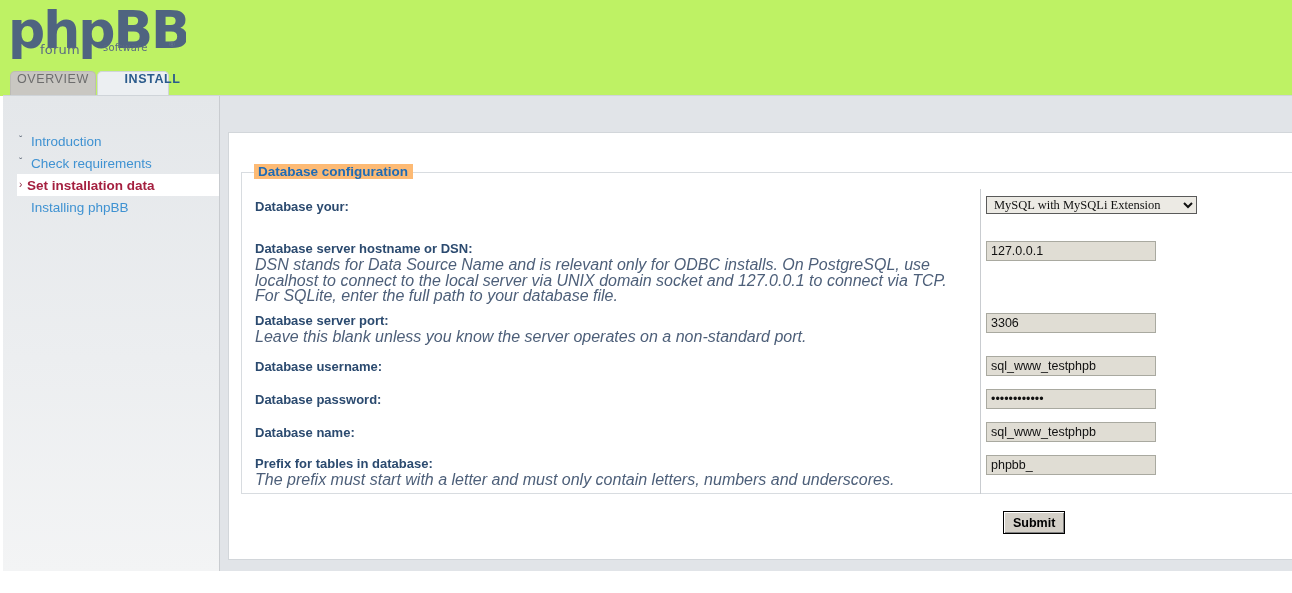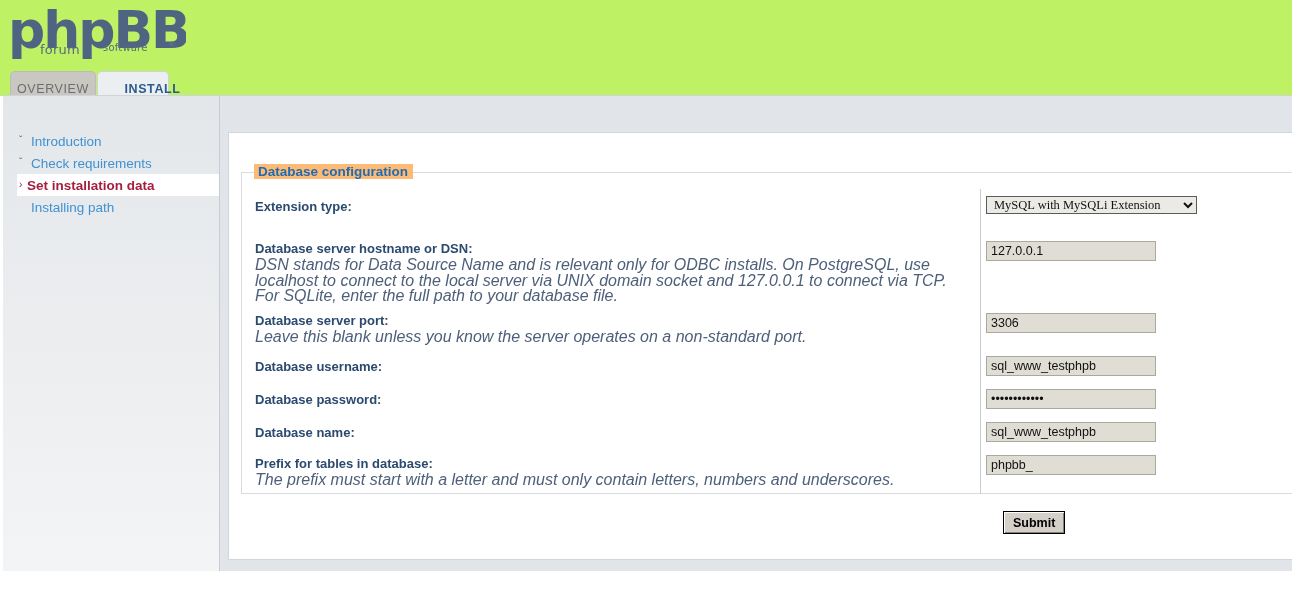--- a/index.html
+++ b/index.html
@@ -45,21 +45,21 @@
   .tabs {
     position: absolute; left: 0; top: 71px;
     height: 25px;
   }
   .tab {
     position: absolute; top: 0;
     height: 25px;
     border-radius: 5px 5px 0 0;
     font-size: 12.5px;
     letter-spacing: .6px;
-    display: flex; align-items: flex-end; justify-content: center;
+    display: flex; align-items: flex-start; justify-content: center;
     cursor: pointer;
     user-select: none;
   }
   .tab-overview {
     left: 10px; width: 86px;
     background: #c9c7c2;
     color: #6d6d6d;
     border: 1px solid #bdbbb6;
     border-bottom: none;
   }
@@ -242,39 +242,39 @@
       <div class="nav-item nav-done" style="top:56px">
         <span class="nav-marker">ˇ</span>
         <span class="nav-label">Check requirements</span>
       </div>
       <div class="nav-item nav-active" style="top:78px">
         <span class="nav-marker">›</span>
         <span class="nav-label">Set installation data</span>
       </div>
       <div class="nav-item nav-plain" style="top:100px">
         <span class="nav-marker"></span>
-        <span class="nav-label">Installing path</span>
+        <span class="nav-label">Installing phpBB</span>
       </div>
     </div>
 
     <div class="content">
 
       <div class="fieldset">
         <span class="legend">Database configuration</span>
 
         <div class="col-divider" style="top:16px; height:46px;"></div>
         <div class="col-divider" style="top:62px; height:72px;"></div>
         <div class="col-divider" style="top:134px; height:44px;"></div>
         <div class="col-divider" style="top:178px; height:33px;"></div>
         <div class="col-divider" style="top:211px; height:33px;"></div>
         <div class="col-divider" style="top:244px; height:33px;"></div>
         <div class="col-divider" style="top:277px; height:44px;"></div>
 
         <div class="row" style="top:22px; height:40px;">
-          <span class="row-label" style="top:4px">Extension type:</span>
+          <span class="row-label" style="top:4px">Database your:</span>
           <div class="row-field" style="top:0px">
             <select class="sel">
               <option>MySQL with MySQLi Extension</option>
             </select>
           </div>
         </div>
 
         <div class="row" style="top:68px; height:66px;">
           <span class="row-label" style="top:0px">Database server hostname or DSN:</span>
           <span class="row-desc" style="top:16px">DSN stands for Data Source Name and is relevant only for ODBC installs. On PostgreSQL, use localhost to connect to the local server via UNIX domain socket and 127.0.0.1 to connect via TCP. For SQLite, enter the full path to your database file.</span>

